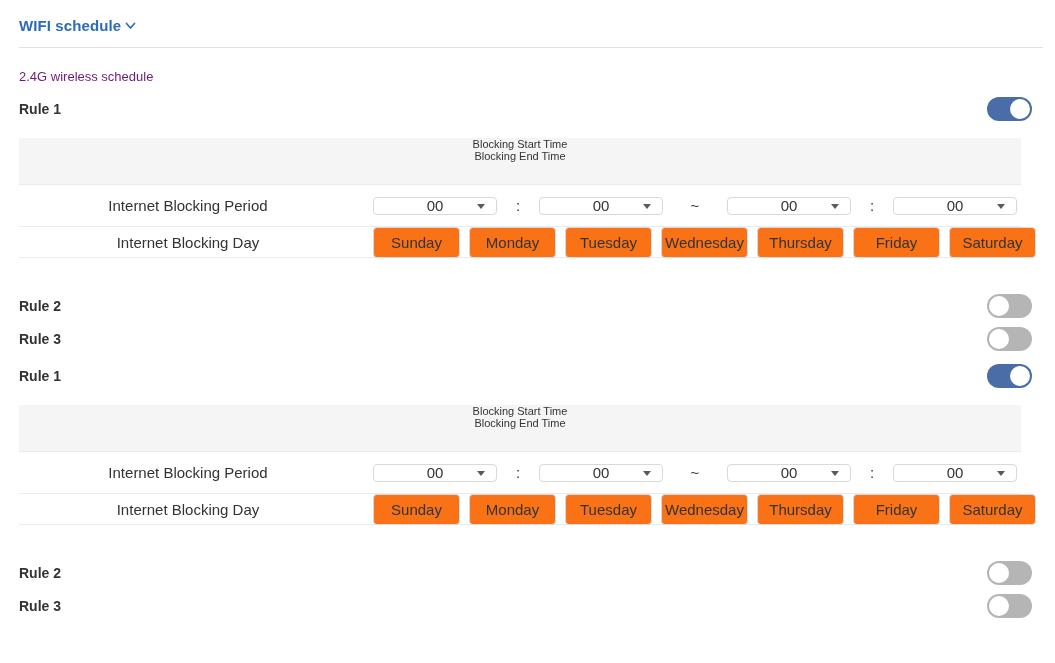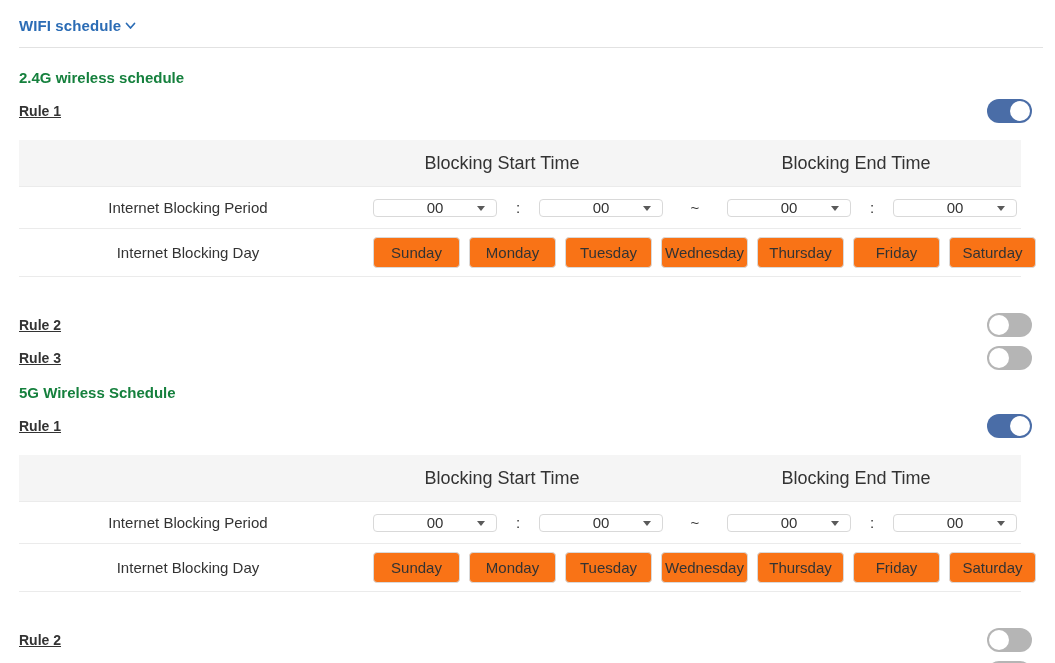--- a/index.html
+++ b/index.html
@@ -12,46 +12,46 @@
   }
   .page { padding:14px 12px 0 19px; }
 
   
   .panel-header { display:flex; align-items:center; height:22px; cursor:pointer; }
   .panel-title { font-size:15px; font-weight:bold; color:#2b6cb5; letter-spacing:0.1px; }
   .chev { margin-left:2px; display:inline-flex; align-items:center; }
   .divider { border:none; border-top:1px solid #e2e2e2; margin-top:11px; }
 
   
-  .section-title { margin-top:21px; font-size:15px; font-weight:bold; color:#15803d; }
+  .section-title { margin-top:21px; font-size:13px; font-weight:normal; color:#701a75; }
   .rule-row { display:flex; align-items:center; justify-content:space-between;
-              height:24px; padding-right:11px;text-decoration:underline; }
+              height:24px; padding-right:11px; }
   .rule-row.first { margin-top:13px; }
   .rule-row.mid   { margin-top:36px; }
   .rule-row.last  { margin-top:9px;  }
   .rule-label { font-size:14px; font-weight:bold; color:#333; }
 
   
   .toggle { position:relative; width:45px; height:24px; border-radius:12px;
             background:#b5b5b5; cursor:pointer; flex:0 0 auto; }
   .toggle .knob { position:absolute; top:2px; left:2px; width:20px; height:20px;
                   border-radius:50%; background:#ffffff; }
   .toggle.on { background:#4a6da7; }
   .toggle.on .knob { left:auto; right:2px; }
 
   
   .sched-table { margin-top:17px; width:1002px; }
   .thead { display:flex; align-items:center; height:46px; background:#f5f5f5;
-           font-size:18px; color:#333; }
+           font-size:11px; color:#333;flex-direction:column; }
   .th-spacer { width:338px; flex:0 0 auto; }
   .th-cell { width:290px; flex:0 0 auto; text-align:center; }
   .th-gap { width:64px; flex:0 0 auto; }
   .trow { display:flex; align-items:center; border-top:1px solid #ebebeb;gap:16px; }
   .trow.period { height:42px; }
-  .trow.days { height:49px; border-bottom:1px solid #ebebeb; }
+  .trow.days { height:32px; border-bottom:1px solid #ebebeb; }
   .row-label { width:338px; flex:0 0 auto; text-align:center; font-size:15px; color:#333; }
 
   .time-controls { display:flex; align-items:center; }
   .select { position:relative; width:124px; height:18px; background:#fff;
             border:1px solid #d9d9d9; border-radius:4px; display:flex;
             align-items:center; justify-content:center; cursor:pointer; }
   .select .val { font-size:15px; color:#333; }
   .select .caret { position:absolute; right:11px; top:50%; margin-top:-2px;
                    width:0; height:0; border-left:4px solid transparent;
                    border-right:4px solid transparent; border-top:5px solid #5a5a5a; }
@@ -144,21 +144,20 @@
     </div>
     <div class="rule-row last">
       <span class="rule-label">Rule 3</span>
       <div class="toggle">
         <div class="knob"></div>
       </div>
     </div>
   </div>
 
   <div>
-    <div class="section-title" style="margin-top:14px;">5G Wireless Schedule</div>
 
     <div class="rule-row first">
       <span class="rule-label">Rule 1</span>
       <div class="toggle on">
         <div class="knob"></div>
       </div>
     </div>
 
     <div class="sched-table">
       <div class="thead">

